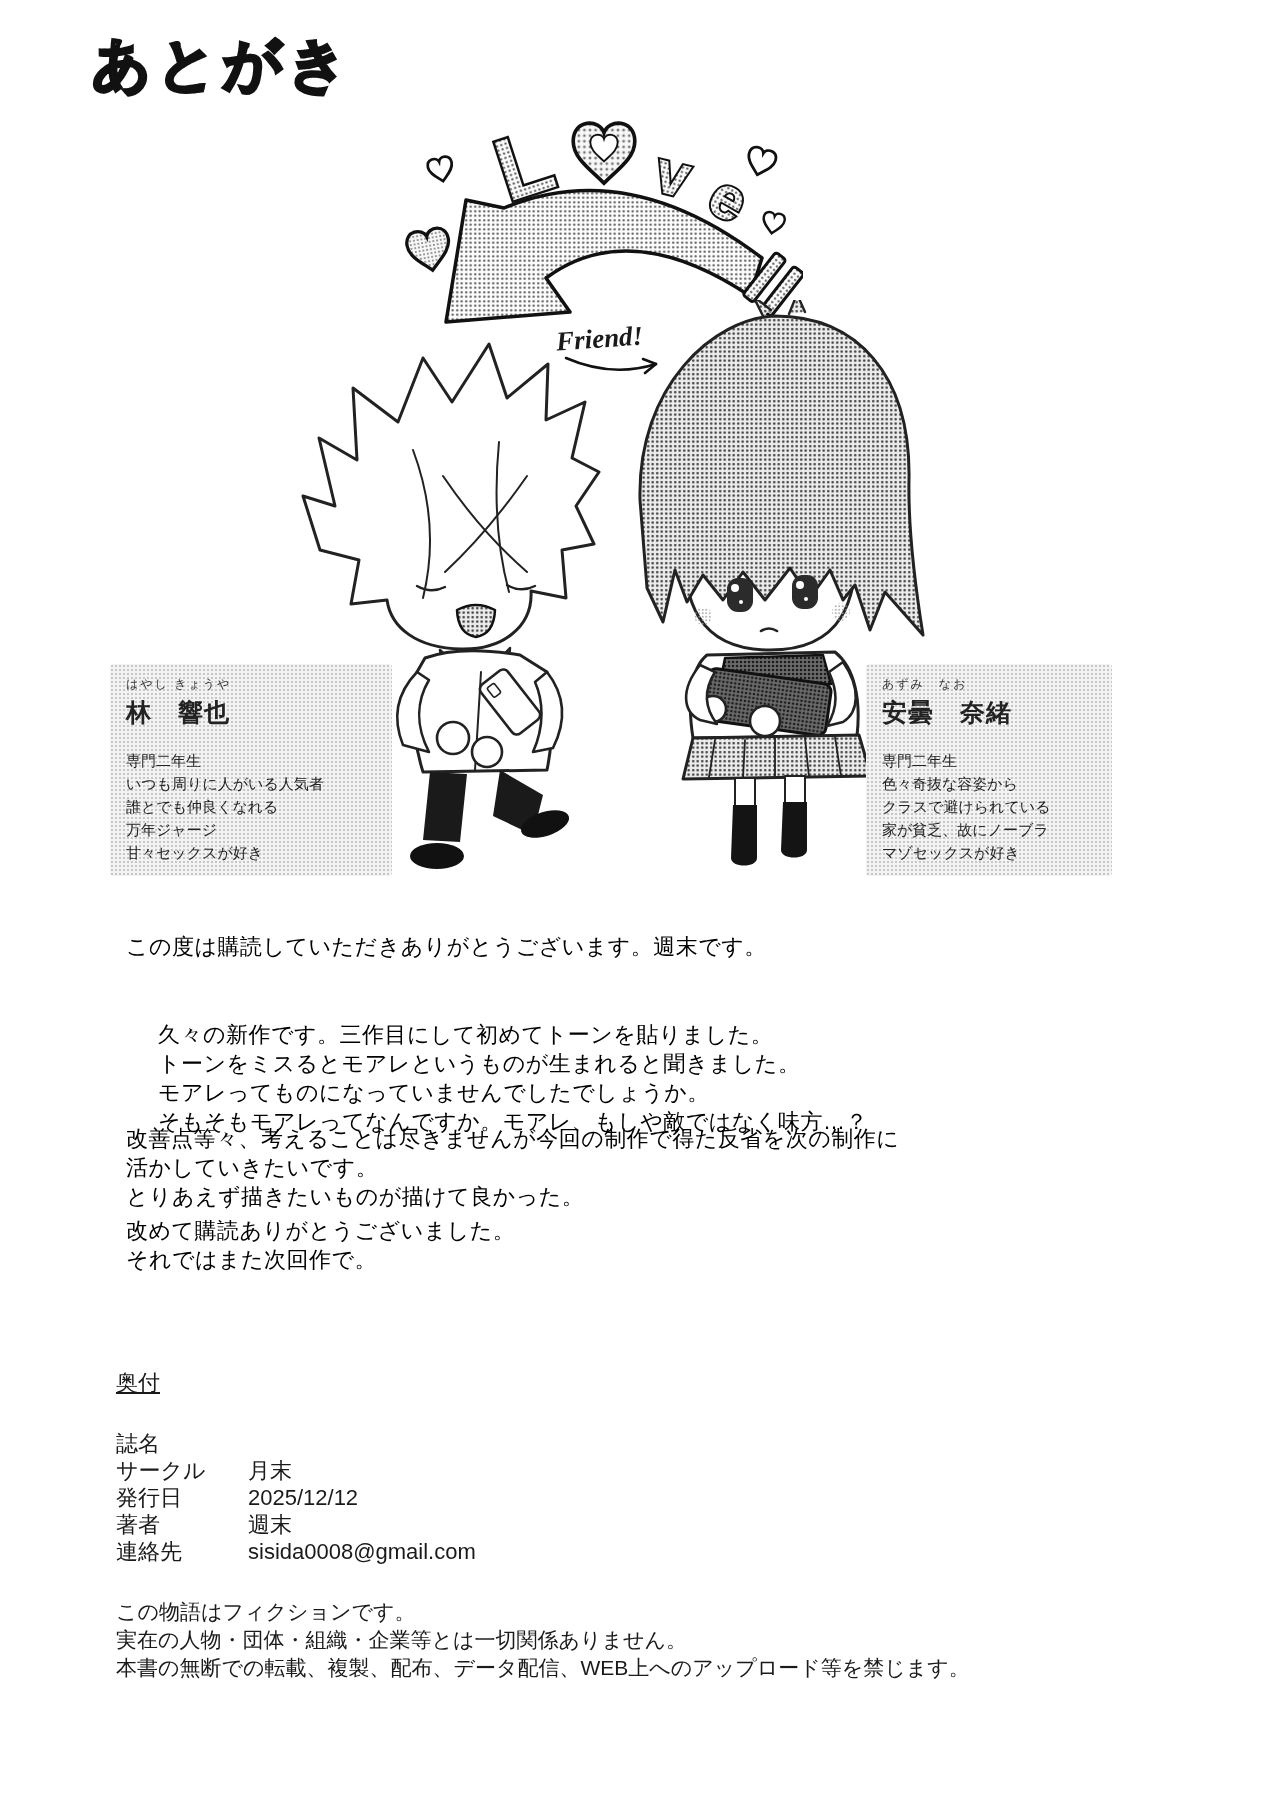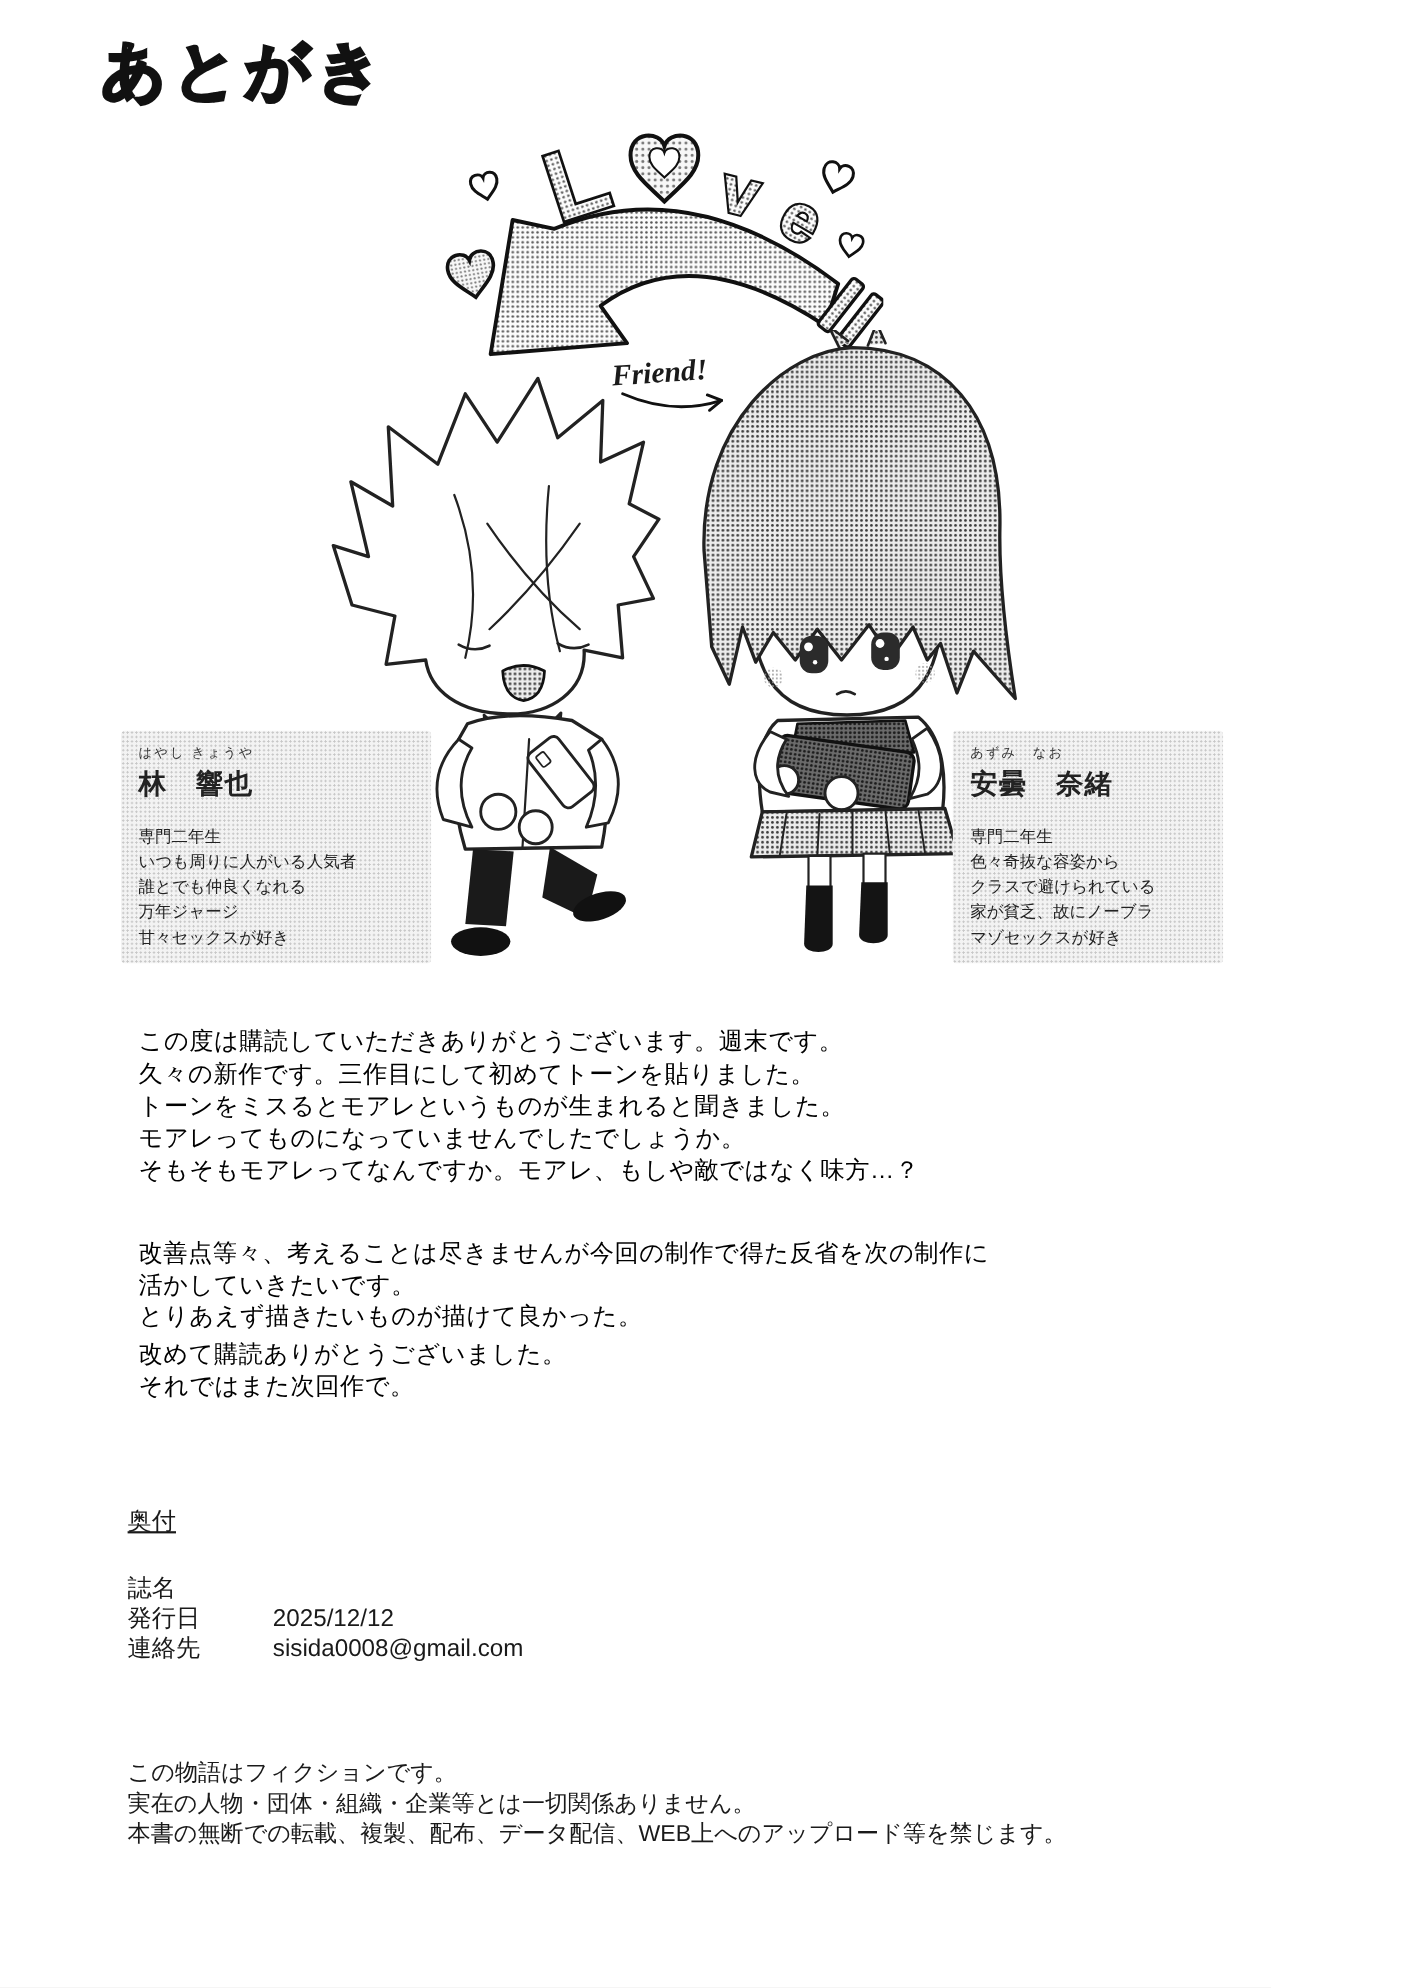--- a/index.html
+++ b/index.html
@@ -46,21 +46,21 @@
   .char-name{font-size:25px;font-weight:bold;letter-spacing:1px;margin-top:3px;}
   .trait-list{margin-top:20px;font-size:15px;line-height:23px;white-space:pre-line;}
 
   
   .afterword-p{
     position:absolute;left:126px;width:1040px;
     font-family:Liberation Sans, sans-serif;
     font-size:22px;line-height:29px;color:#000000;
     white-space:pre-line;letter-spacing:0.5px;
   }
-  .p1{top:932px;} .p2{top:962px;} .p3{top:1124px;} .p4{top:1216px;}
+  .p1{top:932px;} .p2{top:1020px;margin-left:32px;} .p3{top:1124px;} .p4{top:1216px;}
 
   
   .colophon-heading{position:absolute;left:116px;top:1368px;font-size:22px;color:#1a1a1a;text-decoration:underline;}
   .colophon{position:absolute;left:116px;top:1430px;font-size:22px;color:#1a1a1a;}
   .colophon-row{display:flex;height:27px;line-height:27px;}
   .colophon-label{width:132px;flex:0 0 132px;}
   .colophon-value{white-space:nowrap;}
   .disclaimer{
     position:absolute;left:116px;top:1598px;
     font-size:21px;line-height:28px;color:#1a1a1a;white-space:pre-line;
@@ -260,22 +260,30 @@
 とりあえず描きたいものが描けて良かった。</div>
   <div class="afterword-p p4">改めて購読ありがとうございました。
 それではまた次回作で。</div>
 
   <div class="colophon-heading">奥付</div>
   <div class="colophon">
     <div class="colophon-row">
       <span class="colophon-label">誌名</span>
     </div>
     <div class="colophon-row">
+      <span class="colophon-label">サークル</span>
+      <span class="colophon-value">月末</span>
+    </div>
+    <div class="colophon-row">
       <span class="colophon-label">発行日</span>
       <span class="colophon-value">2025/12/12</span>
+    </div>
+    <div class="colophon-row">
+      <span class="colophon-label">著者</span>
+      <span class="colophon-value">週末</span>
     </div>
     <div class="colophon-row">
       <span class="colophon-label">連絡先</span>
       <span class="colophon-value">sisida0008@gmail.com</span>
     </div>
   </div>
 
   <div class="disclaimer">この物語はフィクションです。
 実在の人物・団体・組織・企業等とは一切関係ありません。
 本書の無断での転載、複製、配布、データ配信、WEB上へのアップロード等を禁じます。</div>

